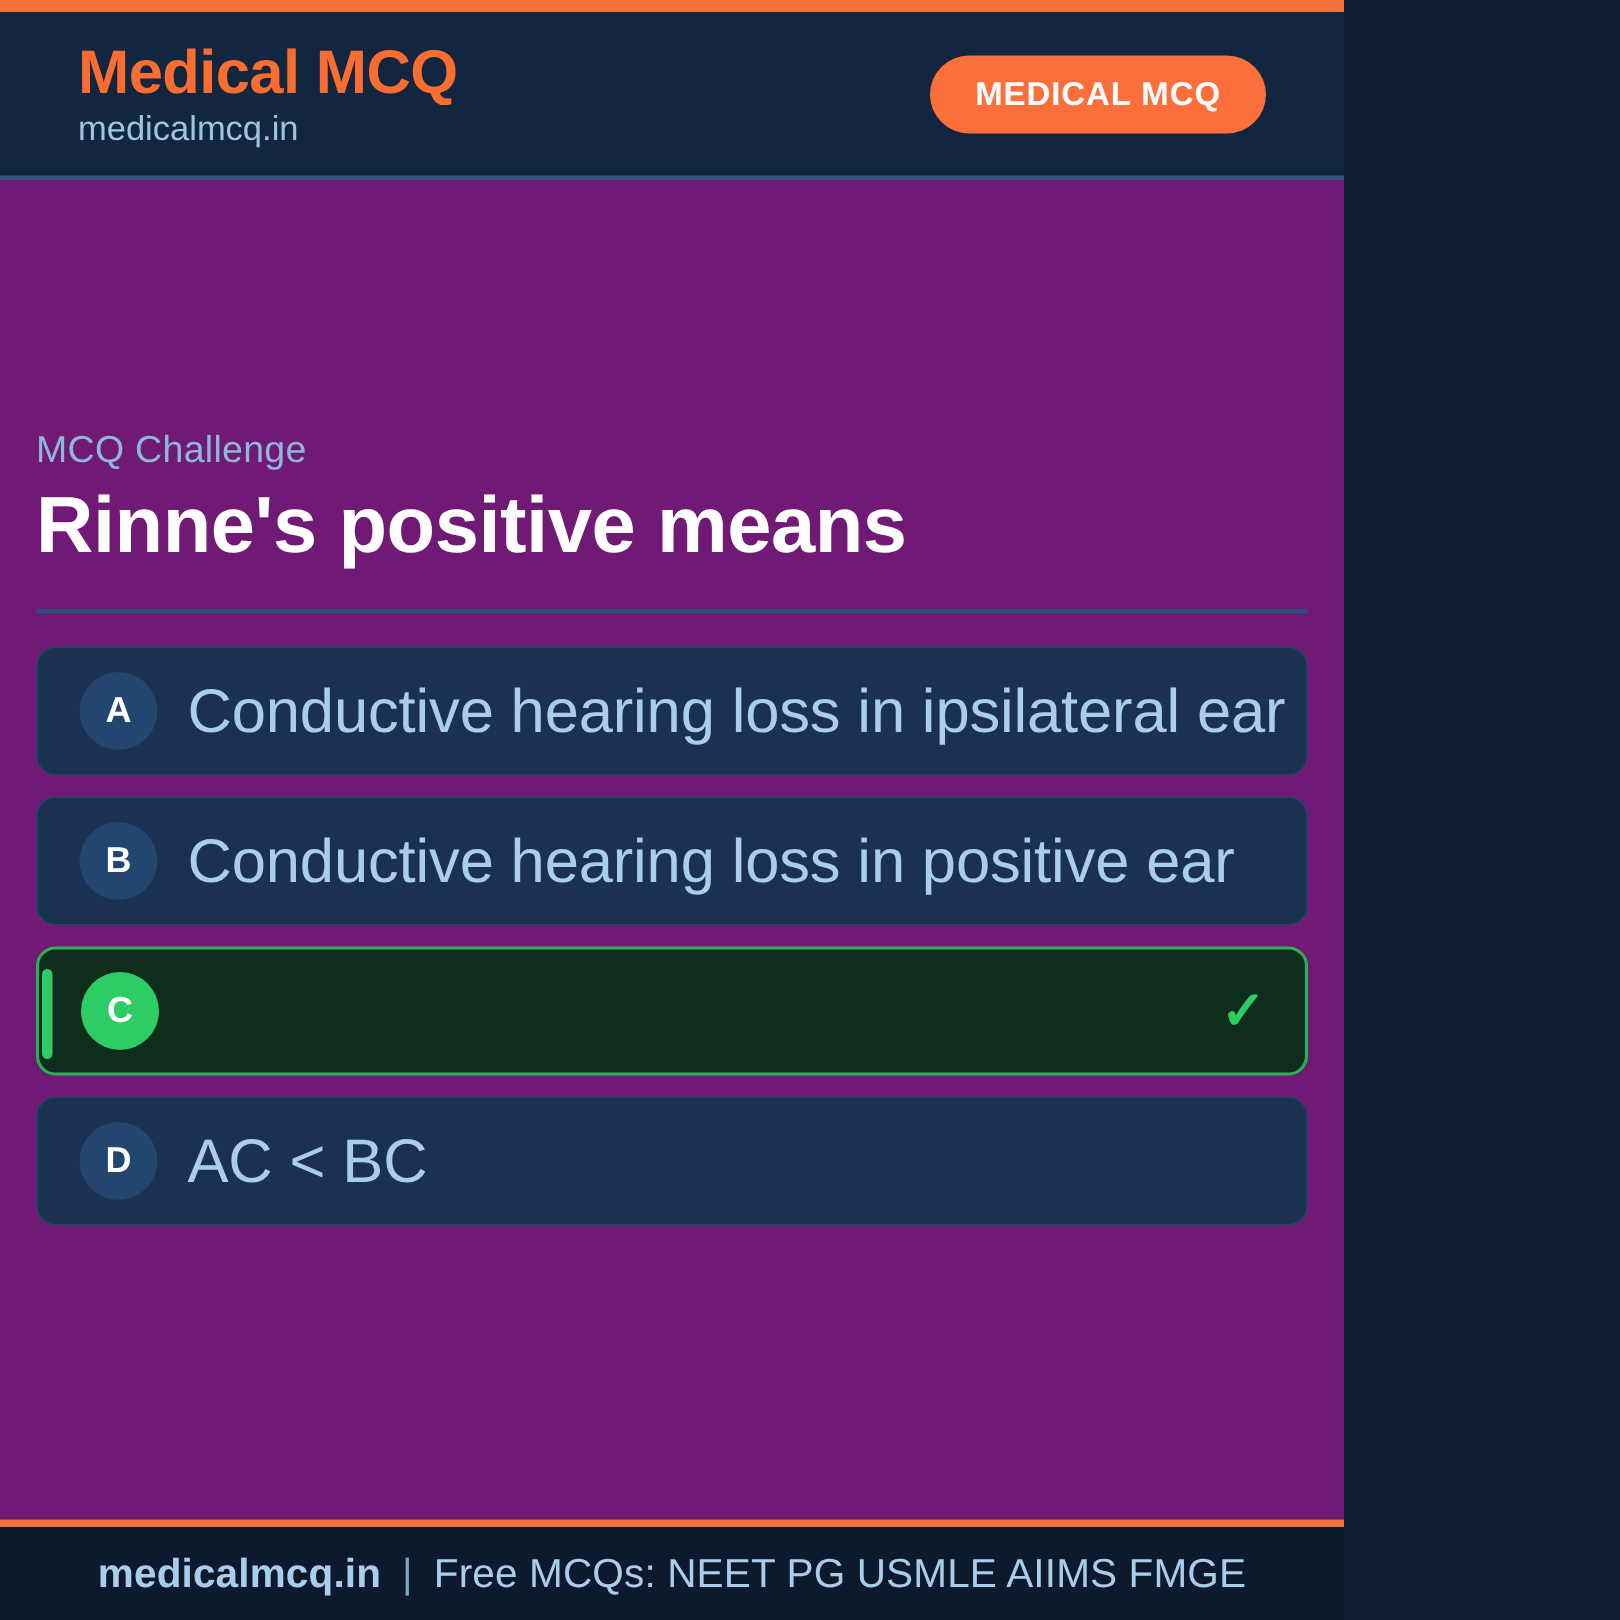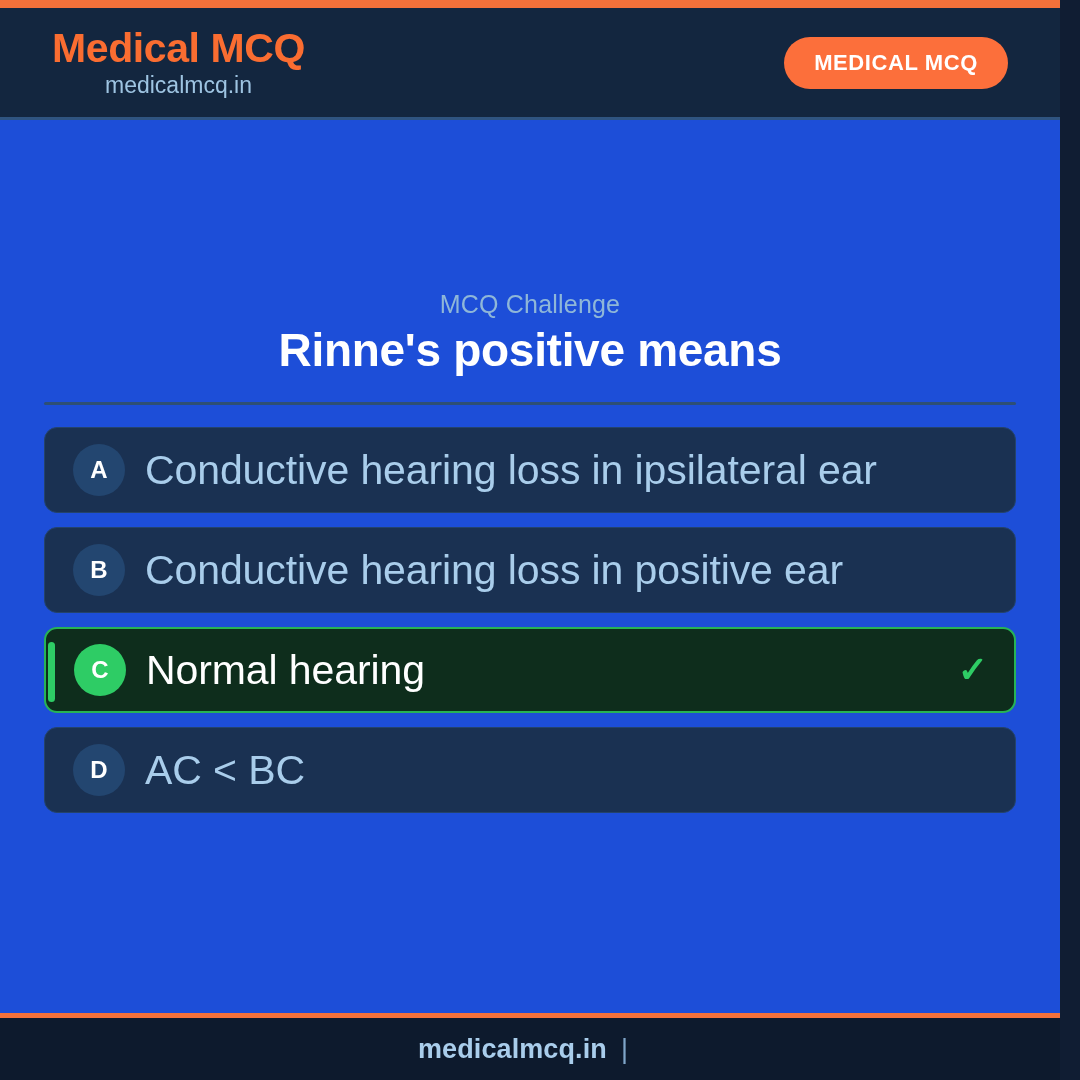--- a/index.html
+++ b/index.html
@@ -4,23 +4,23 @@
 <style>
   * { margin:0; padding:0; box-sizing:border-box; }
   html, body {
     width:1080px; height:1080px;
     background:#101d33;
     font-family:"Liberation Sans", sans-serif;
     overflow:hidden;
   }
   .page {
     position:relative;
-    width:1060px; height:1080px;
-    background:#1d4ed8;
-    display:flex; flex-direction:column;text-align:center;
+    width:896px; height:1080px;
+    background:#701a75;
+    display:flex; flex-direction:column;
   }
 
   
   .top-accent {
     height:8px; width:100%;
     background:#f4713a;
     flex:0 0 8px;
   }
 
   
@@ -49,33 +49,33 @@
     letter-spacing:0.6px;
     padding:13px 30px;
     border-radius:30px;
     white-space:nowrap;
   }
 
   
   .main {
     flex:1 1 auto;
     position:relative;
-    padding:0 44px;
+    padding:0 24px;
     display:flex; flex-direction:column;
     justify-content:center;
   }
   .qblock { margin-top:-30px; }
 
   .kicker {
     font-size:25px; color:#8fb7d8;
     letter-spacing:0.2px;
     margin-bottom:6px;
   }
   .question {
-    font-size:46px; font-weight:bold; color:#ffffff;
+    font-size:53px; font-weight:bold; color:#ffffff;
     letter-spacing:-0.3px;
     line-height:1.12;
   }
   .rule {
     height:3px; background:#2e4f74;
     margin:26px 0 22px 0;
     border-radius:2px;
   }
 
   
@@ -174,31 +174,31 @@
         </div>
 
         <div class="option">
           <div class="badge">B</div>
           <div class="opt-text">Conductive hearing loss in positive ear</div>
         </div>
 
         <div class="option correct">
           <div class="accent-bar"></div>
           <div class="badge">C</div>
-          <div class="opt-text">Normal hearing</div>
           <div class="check">✓</div>
         </div>
 
         <div class="option">
           <div class="badge">D</div>
           <div class="opt-text">AC &lt; BC</div>
         </div>
 
       </div>
     </div>
   </div>
 
   <div class="footer">
     <span class="footer-text footer-site">medicalmcq.in</span>
     <span class="footer-text footer-sep">|</span>
+    <span class="footer-text">Free MCQs: NEET PG  USMLE  AIIMS  FMGE</span>
   </div>
 
 </div>
 
 </body></html>

